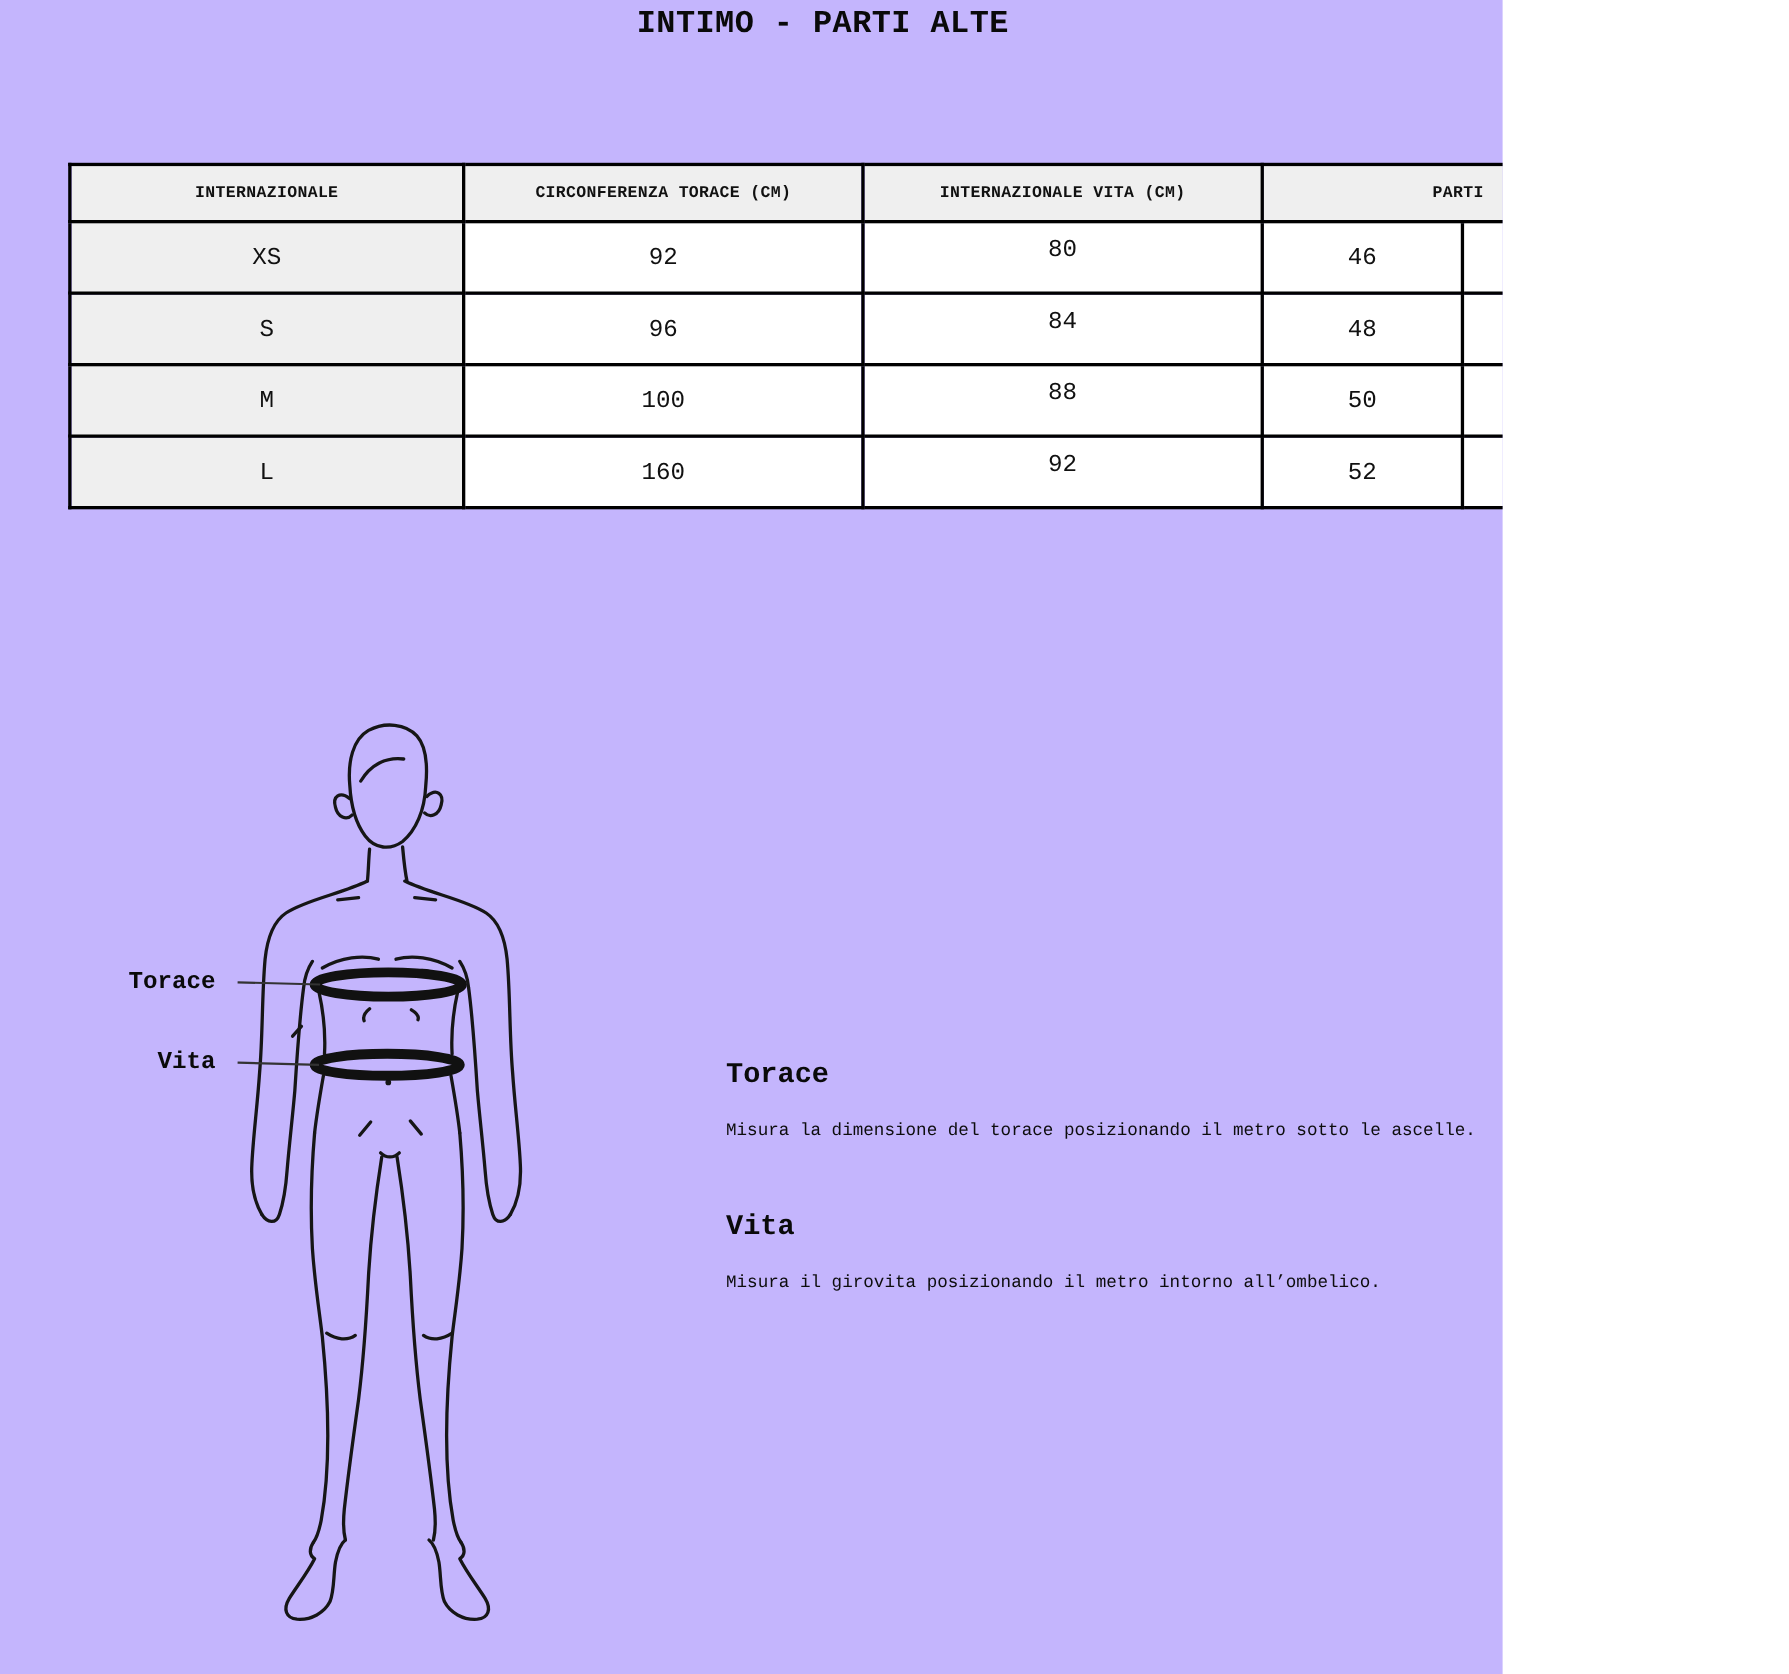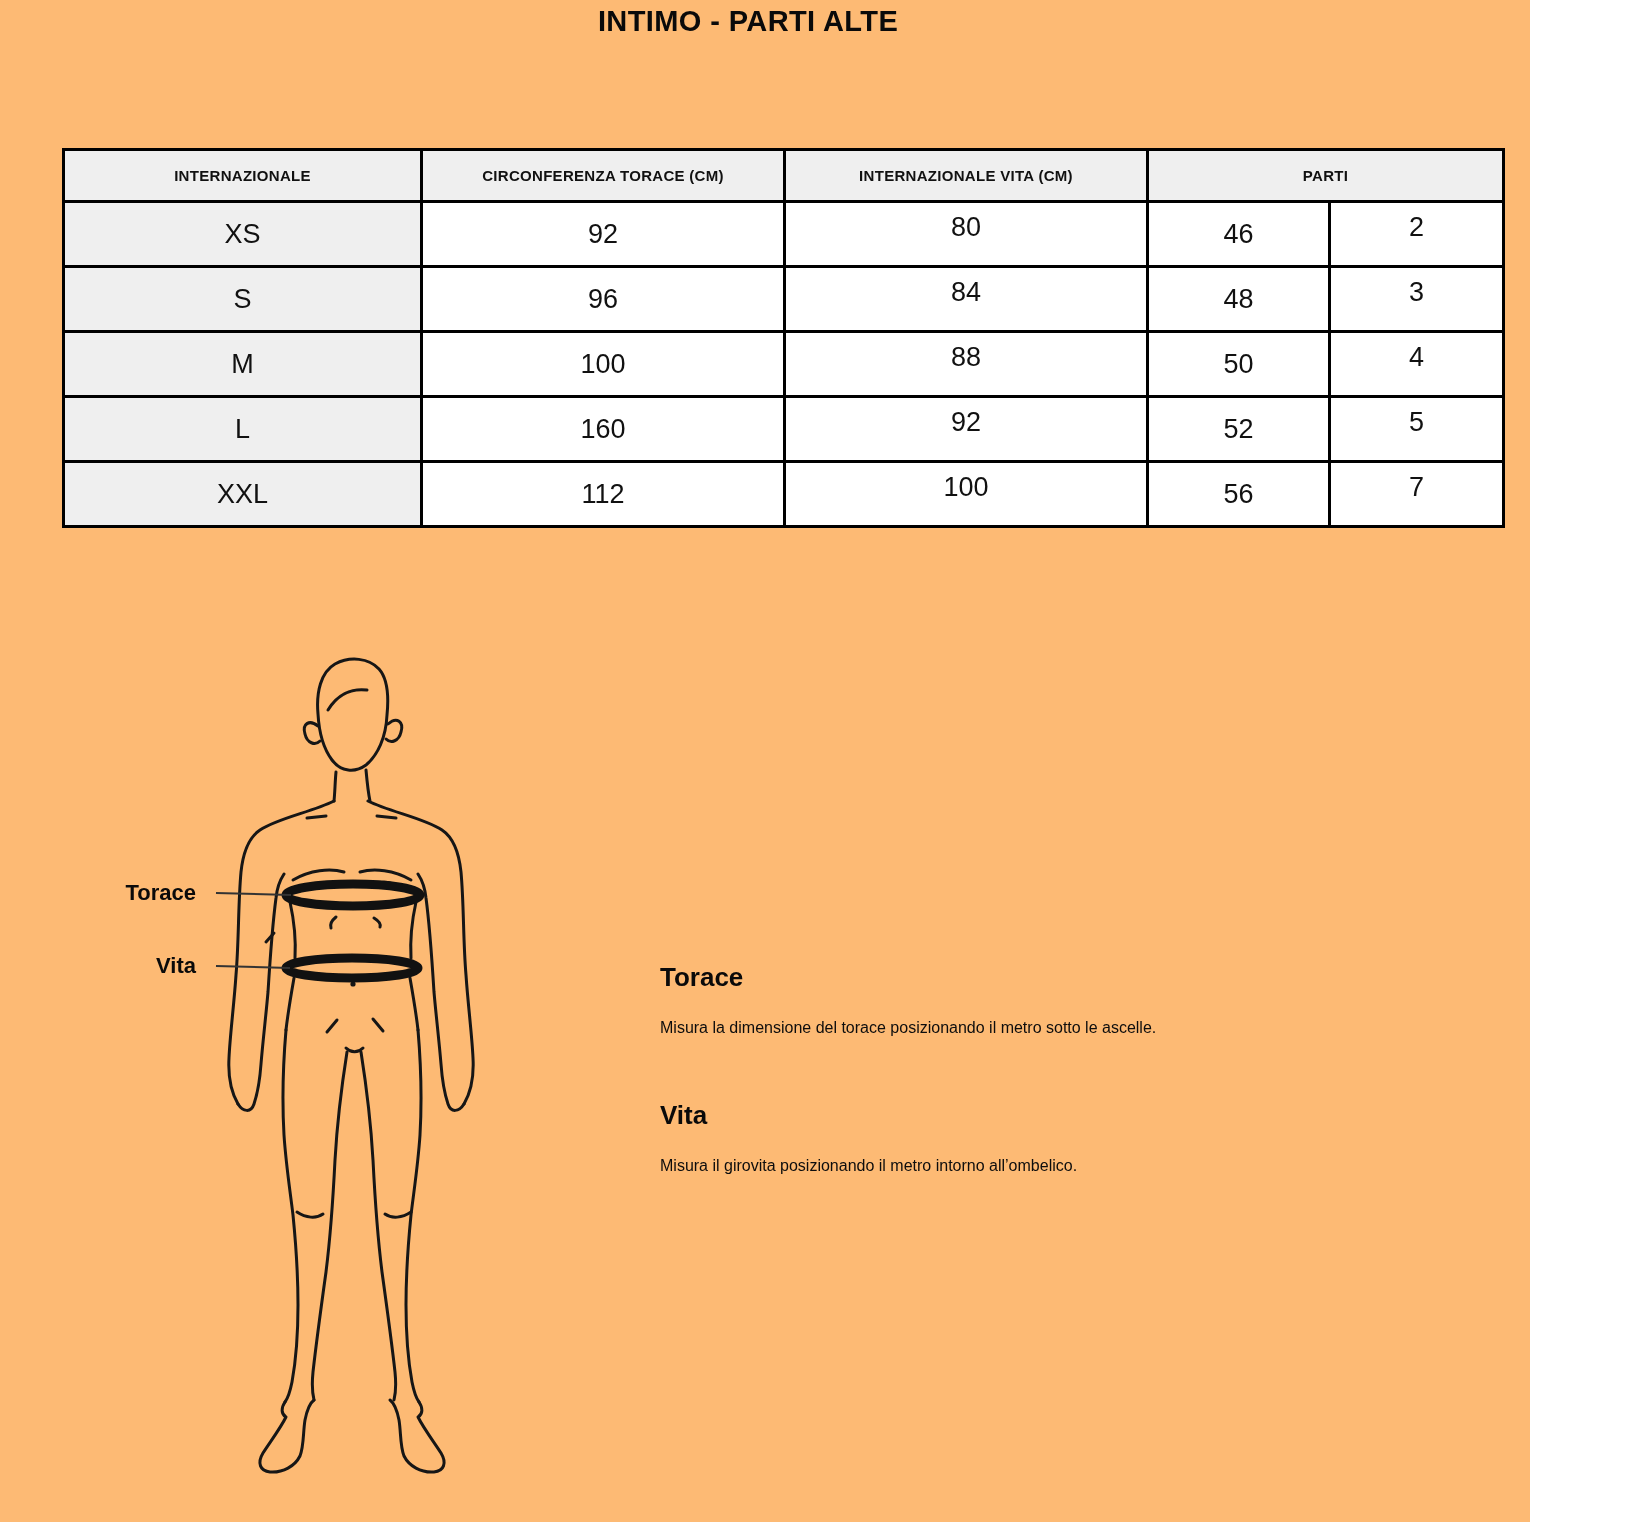--- a/index.html
+++ b/index.html
@@ -1,22 +1,22 @@
 <!DOCTYPE html>
 <html><head>
 <meta charset="utf-8">
 <style>
   html,body{margin:0;padding:0;background:#ffffff;}
   .page{
     position:relative;
-    width:1530px;
+    width:1366px;
     height:1522px;
-    background:#fdba74;
+    background:#c4b5fd;
     color:#0d0d0d;
-    font-family:Liberation Sans, sans-serif;
+    font-family:Liberation Mono, monospace;
     overflow:hidden;
   }
   
   .page-title{
     position:absolute;
     left:0; top:5px;
     width:1496px;
     text-align:center;
     font-size:29px;
     font-weight:700;
@@ -41,21 +41,21 @@
     background:#efefef;
     height:47px;
     font-size:15px;
     font-weight:700;
     letter-spacing:0.3px;
     color:#111111;
   }
   .size-table tbody td{
     background:#ffffff;
     height:49px;
-    font-size:27px;
+    font-size:22px;
     font-weight:400;
     color:#111111;
   }
   .size-table tbody td.rowhead{
     background:#efefef;
   }
   
   .size-table tbody td.lift{
     padding:0 0 13px 0;
   }
@@ -143,27 +143,20 @@
         <td class="lift">88</td>
         <td>50</td>
         <td class="lift">4</td>
       </tr>
       <tr>
         <td class="rowhead">L</td>
         <td>160</td>
         <td class="lift">92</td>
         <td>52</td>
         <td class="lift">5</td>
-      </tr>
-      <tr>
-        <td class="rowhead">XXL</td>
-        <td>112</td>
-        <td class="lift">100</td>
-        <td>56</td>
-        <td class="lift">7</td>
       </tr>
     </tbody>
   </table>
 
   <div class="figure-wrap">
     <svg width="560" height="900" viewBox="60 620 560 900">
       <g fill="none" stroke="#161616" stroke-width="3" stroke-linecap="round" stroke-linejoin="round">
 
         <path d="M 318 714 C 316 692 321 672 335 664 C 350 656 369 658 379 669 C 387 678 389 695 387 715 C 386 737 378 755 366 765 C 355 773 341 772 332 760 C 323 748 319 732 318 714 Z"></path>
         <path d="M 328 710 C 337 695 351 688 367 690"></path>

